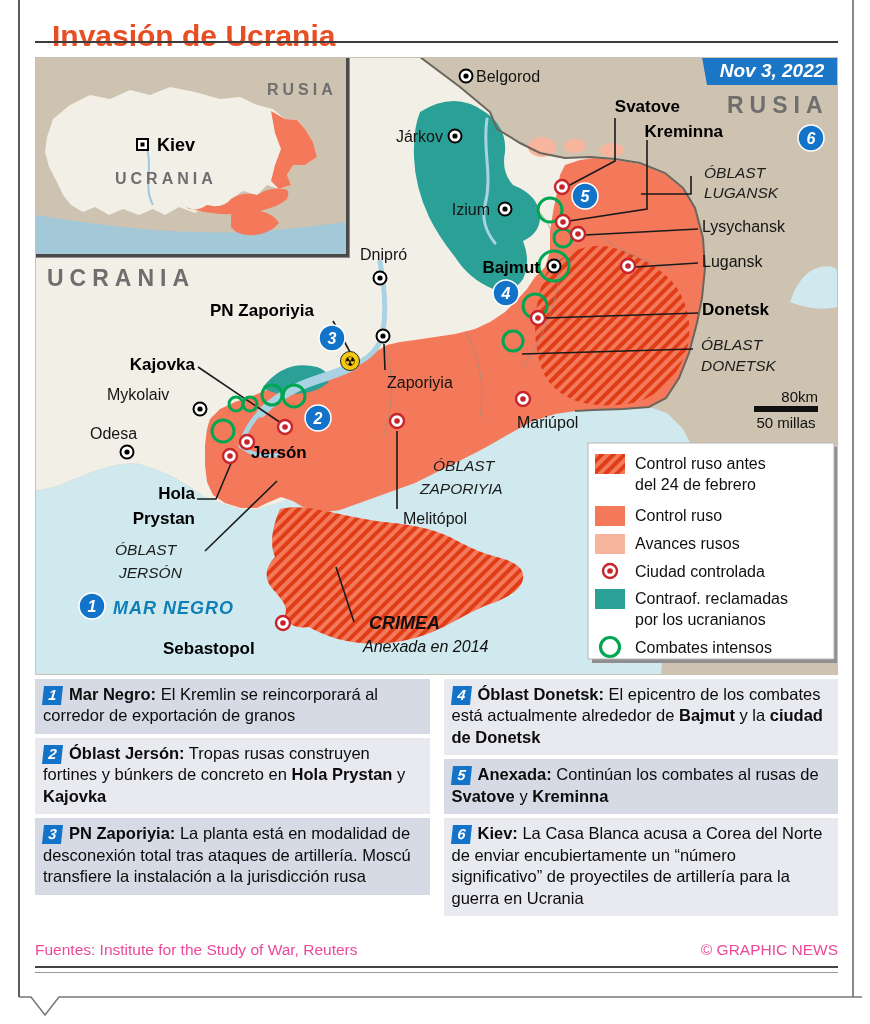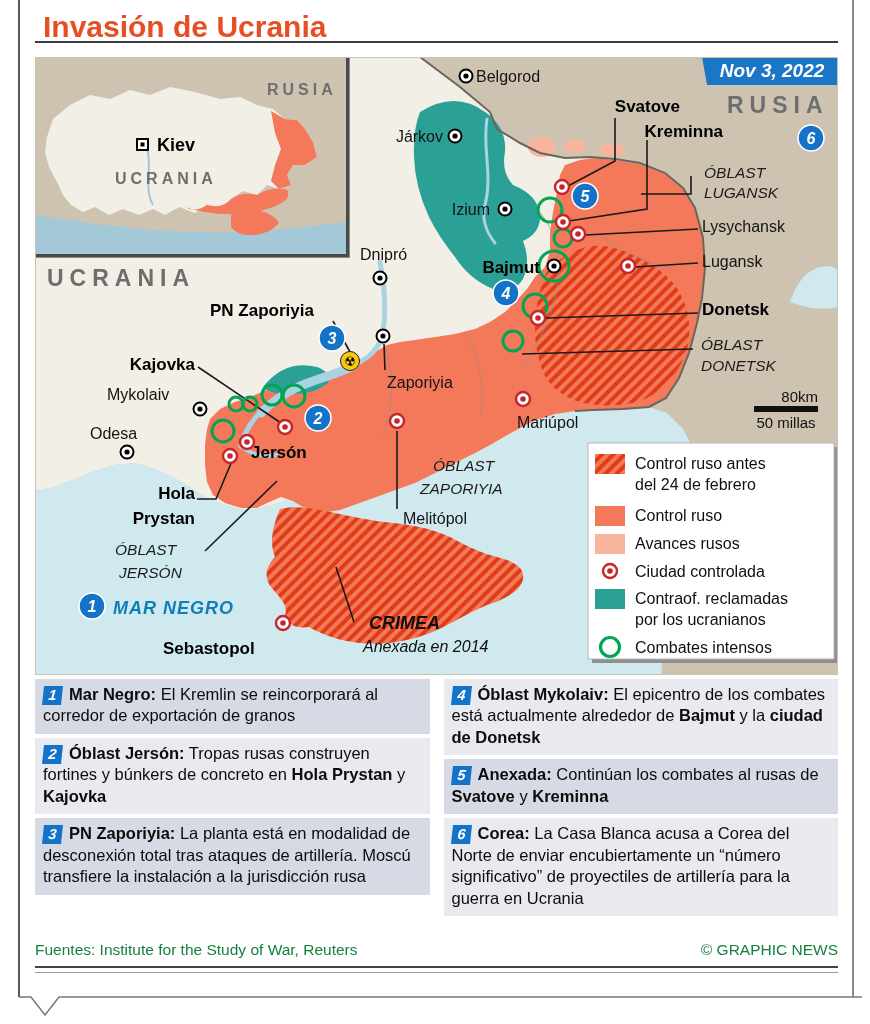--- a/index.html
+++ b/index.html
@@ -1,20 +1,20 @@
 <!DOCTYPE html>
 <html><head>
 <meta charset="utf-8">
 <style>
   html,body{margin:0;padding:0;background:#fff;}
   .page{position:relative;width:870px;height:1024px;background:#fff;overflow:hidden;
         font-family:"Liberation Sans","DejaVu Sans",sans-serif;}
   .rule-left{position:absolute;left:18px;top:0;width:2px;height:997px;background:#5a5a5a;}
   .rule-right{position:absolute;left:852px;top:0;width:2px;height:997px;background:#8a8a8a;}
-  .title{position:absolute;left:35px;top:2px;font-size:30px;font-weight:bold;color:#e84e24;margin:8px;text-align:right;}
+  .title{position:absolute;left:35px;top:2px;font-size:30px;font-weight:bold;color:#e84e24;margin:17px;text-align:right;}
   .title-rule{position:absolute;left:35px;top:41px;width:803px;height:0;border-top:2px solid #3c3c3c;}
   .mapwrap{position:absolute;left:35px;top:57px;width:803px;height:618px;}
   svg text{font-family:"Liberation Sans","DejaVu Sans",sans-serif;}
   .lbl-big{font-size:23px;font-weight:bold;fill:#6e6e6e;letter-spacing:6px;}
   .lbl-city{font-size:16px;fill:#141414;}
   .lbl-cityb{font-size:17px;font-weight:bold;fill:#000;}
   .lbl-obl{font-size:15.5px;font-style:italic;fill:#1c1c1c;}
   .lbl-crimea{font-size:18px;font-weight:bold;font-style:italic;fill:#101010;}
   .lbl-annex{font-size:16px;font-style:italic;fill:#101010;}
   .lbl-sea{font-size:18px;font-weight:bold;font-style:italic;fill:#0e7fb6;letter-spacing:1px;}
@@ -27,21 +27,21 @@
   .numtext{font-size:16px;font-weight:bold;font-style:italic;fill:#fff;}
   .notes{position:absolute;left:35px;top:679px;width:803px;display:flex;gap:14px;}
   .ncol{flex:1;display:flex;flex-direction:column;}
   .note{padding:5px 8px 7px 8px;margin-bottom:4px;font-size:16.5px;line-height:1.3;color:#0c0c0c;}
   .note.dark{background:#d6dae4;}
   .note.light{background:#e8eaf0;}
   .nbadge{display:inline-block;width:19px;height:19px;background:#1373c8;color:#fff;
           font-weight:bold;font-style:italic;text-align:center;line-height:19px;font-size:14.5px;
           margin-right:7px;transform:skewX(-6deg);}
   .footer{position:absolute;left:35px;top:941px;width:803px;display:flex;justify-content:space-between;
-          font-size:15.5px;color:#15803d;}
+          font-size:15.5px;color:#ec4899;}
   .footer-rule{position:absolute;left:35px;top:966px;width:803px;height:4px;
                border-top:2px solid #444;border-bottom:1px solid #999;}
   .notch{position:absolute;left:0;top:996px;}
 </style>
 </head>
 <body>
 
 <div class="page">
   <div class="rule-left"></div>
   <div class="rule-right"></div>
@@ -270,23 +270,23 @@
   </svg>
   </div>
 
   <div class="notes">
     <div class="ncol" id="col1">
         <div class="note dark"><span class="nbadge">1</span><b>Mar Negro:</b><span> El Kremlin se reincorporará al corredor de exportación de granos</span></div>
         <div class="note light"><span class="nbadge">2</span><b>Óblast Jersón:</b><span> Tropas rusas construyen fortines y búnkers de concreto en </span><b>Hola Prystan</b><span> y </span><b>Kajovka</b></div>
         <div class="note dark"><span class="nbadge">3</span><b>PN Zaporiyia:</b><span> La planta está en modalidad de desconexión total tras ataques de artillería. Moscú transfiere la instalación a la jurisdicción rusa</span></div>
       </div>
     <div class="ncol" id="col2">
-        <div class="note light"><span class="nbadge">4</span><b>Óblast Mykolaiv:</b><span> El epicentro de los combates está actualmente alrededor de </span><b>Bajmut</b><span> y la </span><b>ciudad de Donetsk</b></div>
+        <div class="note light"><span class="nbadge">4</span><b>Óblast Donetsk:</b><span> El epicentro de los combates está actualmente alrededor de </span><b>Bajmut</b><span> y la </span><b>ciudad de Donetsk</b></div>
         <div class="note dark"><span class="nbadge">5</span><b>Anexada:</b><span> Continúan los combates al rusas de </span><b>Svatove</b><span> y </span><b>Kreminna</b></div>
-        <div class="note light"><span class="nbadge">6</span><b>Corea:</b><span> La Casa Blanca acusa a Corea del Norte de enviar encubiertamente un “número significativo” de proyectiles de artillería para la guerra en Ucrania</span></div>
+        <div class="note light"><span class="nbadge">6</span><b>Kiev:</b><span> La Casa Blanca acusa a Corea del Norte de enviar encubiertamente un “número significativo” de proyectiles de artillería para la guerra en Ucrania</span></div>
       </div>
   </div>
 
   <div class="footer">
     <span>Fuentes: Institute for the Study of War, Reuters</span>
     <span>© GRAPHIC NEWS</span>
   </div>
   <div class="footer-rule"></div>
 
   <svg class="notch" width="870" height="26" viewBox="0 0 870 26">

